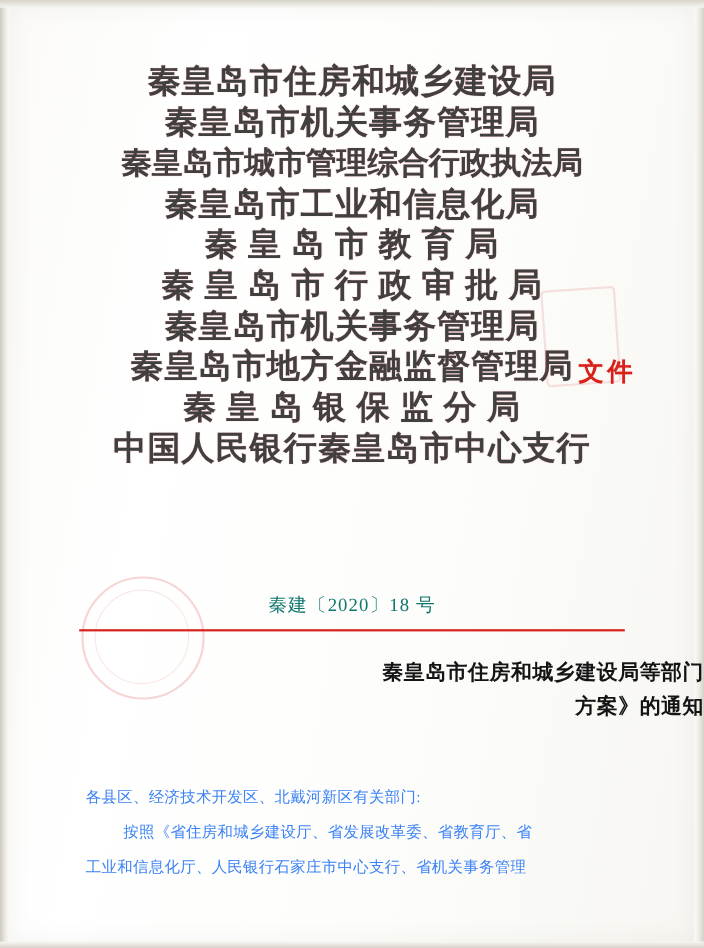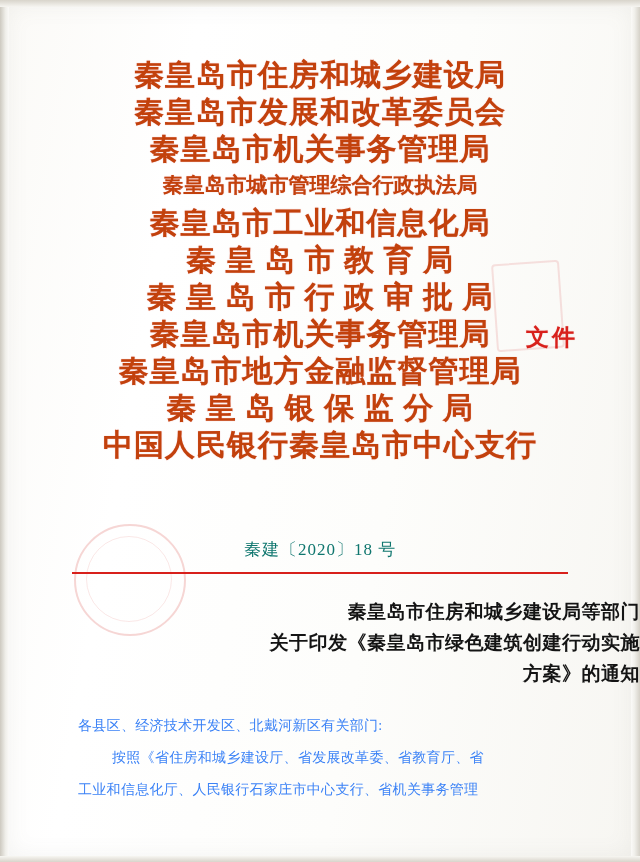--- a/index.html
+++ b/index.html
@@ -60,32 +60,32 @@
 
   
   #masthead {
     position: absolute;
     left: 0;
     top: 56px;
     width: 640px;
     text-align: center;
   }
   .org-line {
-    color: #c2410c;
+    color: #404040;
     font-family: "Liberation Serif", serif;
     font-weight: bold;
     font-size: 30px;
     line-height: 37px;
     letter-spacing: 1px;
     white-space: nowrap;
     text-shadow: 0 0 1px rgba(216,32,27,0.45);
   }
   .org-line.tight {
     letter-spacing: 0px;
-    font-size: 21px;
+    font-size: 28px;
   }
 
   
   #wenjian {
     position: absolute;
     right: 62px;
     top: 322px;
     color: #d8201b;
     font-family: "Liberation Serif", serif;
     font-weight: bold;
@@ -190,21 +190,20 @@
 
 <div id="page">
   <div id="paper"></div>
   <div id="edge-left"></div>
   <div id="edge-right"></div>
   <div id="edge-top"></div>
   <div id="edge-bottom"></div>
 
   <div id="masthead">
     <div class="org-line">秦皇岛市住房和城乡建设局</div>
-    <div class="org-line">秦皇岛市发展和改革委员会</div>
     <div class="org-line">秦皇岛市机关事务管理局</div>
     <div class="org-line tight">秦皇岛市城市管理综合行政执法局</div>
     <div class="org-line">秦皇岛市工业和信息化局</div>
     <div class="org-line">秦 皇 岛 市 教 育 局</div>
     <div class="org-line">秦 皇 岛 市 行 政 审 批 局</div>
     <div class="org-line">秦皇岛市机关事务管理局</div>
     <div class="org-line">秦皇岛市地方金融监督管理局</div>
     <div class="org-line">秦 皇 岛 银 保 监 分 局</div>
     <div class="org-line">中国人民银行秦皇岛市中心支行</div>
   </div>
@@ -216,21 +215,20 @@
   <div id="docnum">秦建〔2020〕18 号</div>
 
   <div id="seal">
     <div id="seal-inner"></div>
   </div>
 
   <div id="red-rule"></div>
 
   <div id="title-block">
     <div class="title-line">秦皇岛市住房和城乡建设局等部门</div>
-    <div class="title-line">关于印发《秦皇岛市绿色建筑创建行动实施</div>
     <div class="title-line">方案》的通知</div>
   </div>
 
   <div id="body-block">
     <div class="body-line">各县区、经济技术开发区、北戴河新区有关部门:</div>
     <div class="body-line indent">按照《省住房和城乡建设厅、省发展改革委、省教育厅、省</div>
     <div class="body-line">工业和信息化厅、人民银行石家庄市中心支行、省机关事务管理</div>
   </div>
 </div>
 

